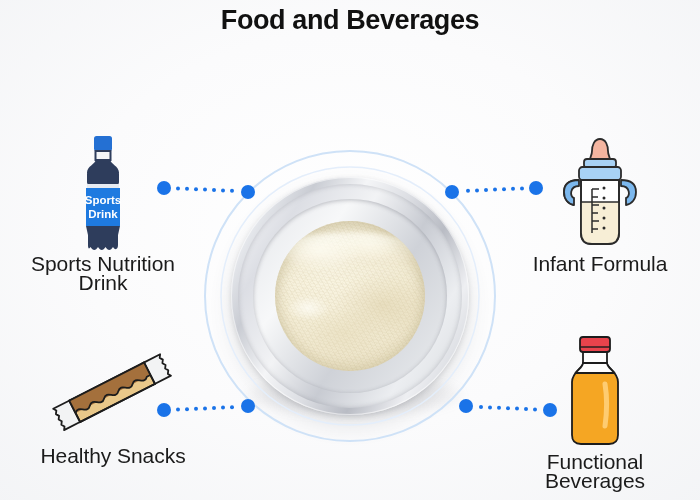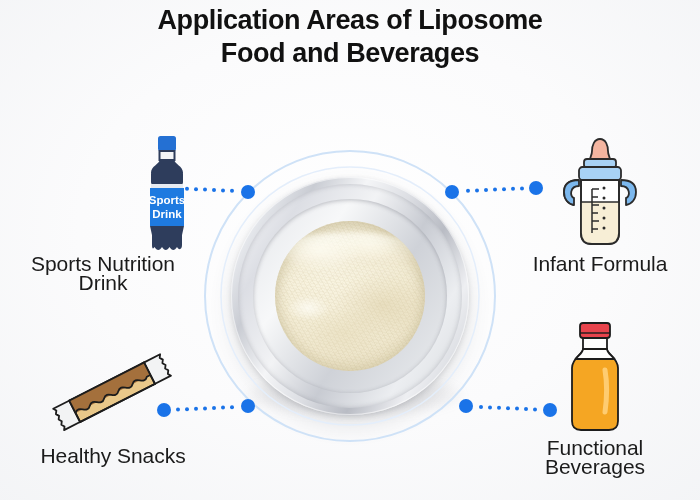--- a/index.html
+++ b/index.html
@@ -164,42 +164,41 @@
   }
   .item .item-label {
     font-size: 21px;
     line-height: 19px;
     color: #1b1b1b;
     letter-spacing: -0.05px;
   }
   #item-sports  { left: 8px;   top: 134px; }
   #item-infant  { left: 505px; top: 134px; }
   #item-snacks  { left: 18px;  top: 342px; }
-  #item-funcbev { left: 500px; top: 320px; }
-
-  #item-sports .icon-slot  { height: 120px; justify-content: flex-end; }
+  #item-funcbev { left: 500px; top: 334px; }
+
+  #item-sports .icon-slot  { height: 120px; }
   #item-infant .icon-slot  { height: 120px; }
   #item-snacks .icon-slot  { height: 104px; }
   #item-funcbev .icon-slot { height: 118px; }
 
   .sr-only {
     position: absolute;
     width: 1px; height: 1px;
     overflow: hidden;
     clip: rect(0 0 0 0);
     white-space: nowrap;
   }
 </style>
 </head>
 <body>
 
 <div id="infographic">
 
   <div class="title">
-    <span class="tline">Application Areas of Liposome</span>
     <span class="tline">Food and Beverages</span>
   </div>
 
   <div class="jar-wrap">
     <div class="jar-shadow"></div>
     <div class="jar-glass-outer">
       <div class="jar-glass-mid">
         <div class="jar-glass-inner">
           <div class="jar-powder">
             <div class="powder-tex-b"></div>

